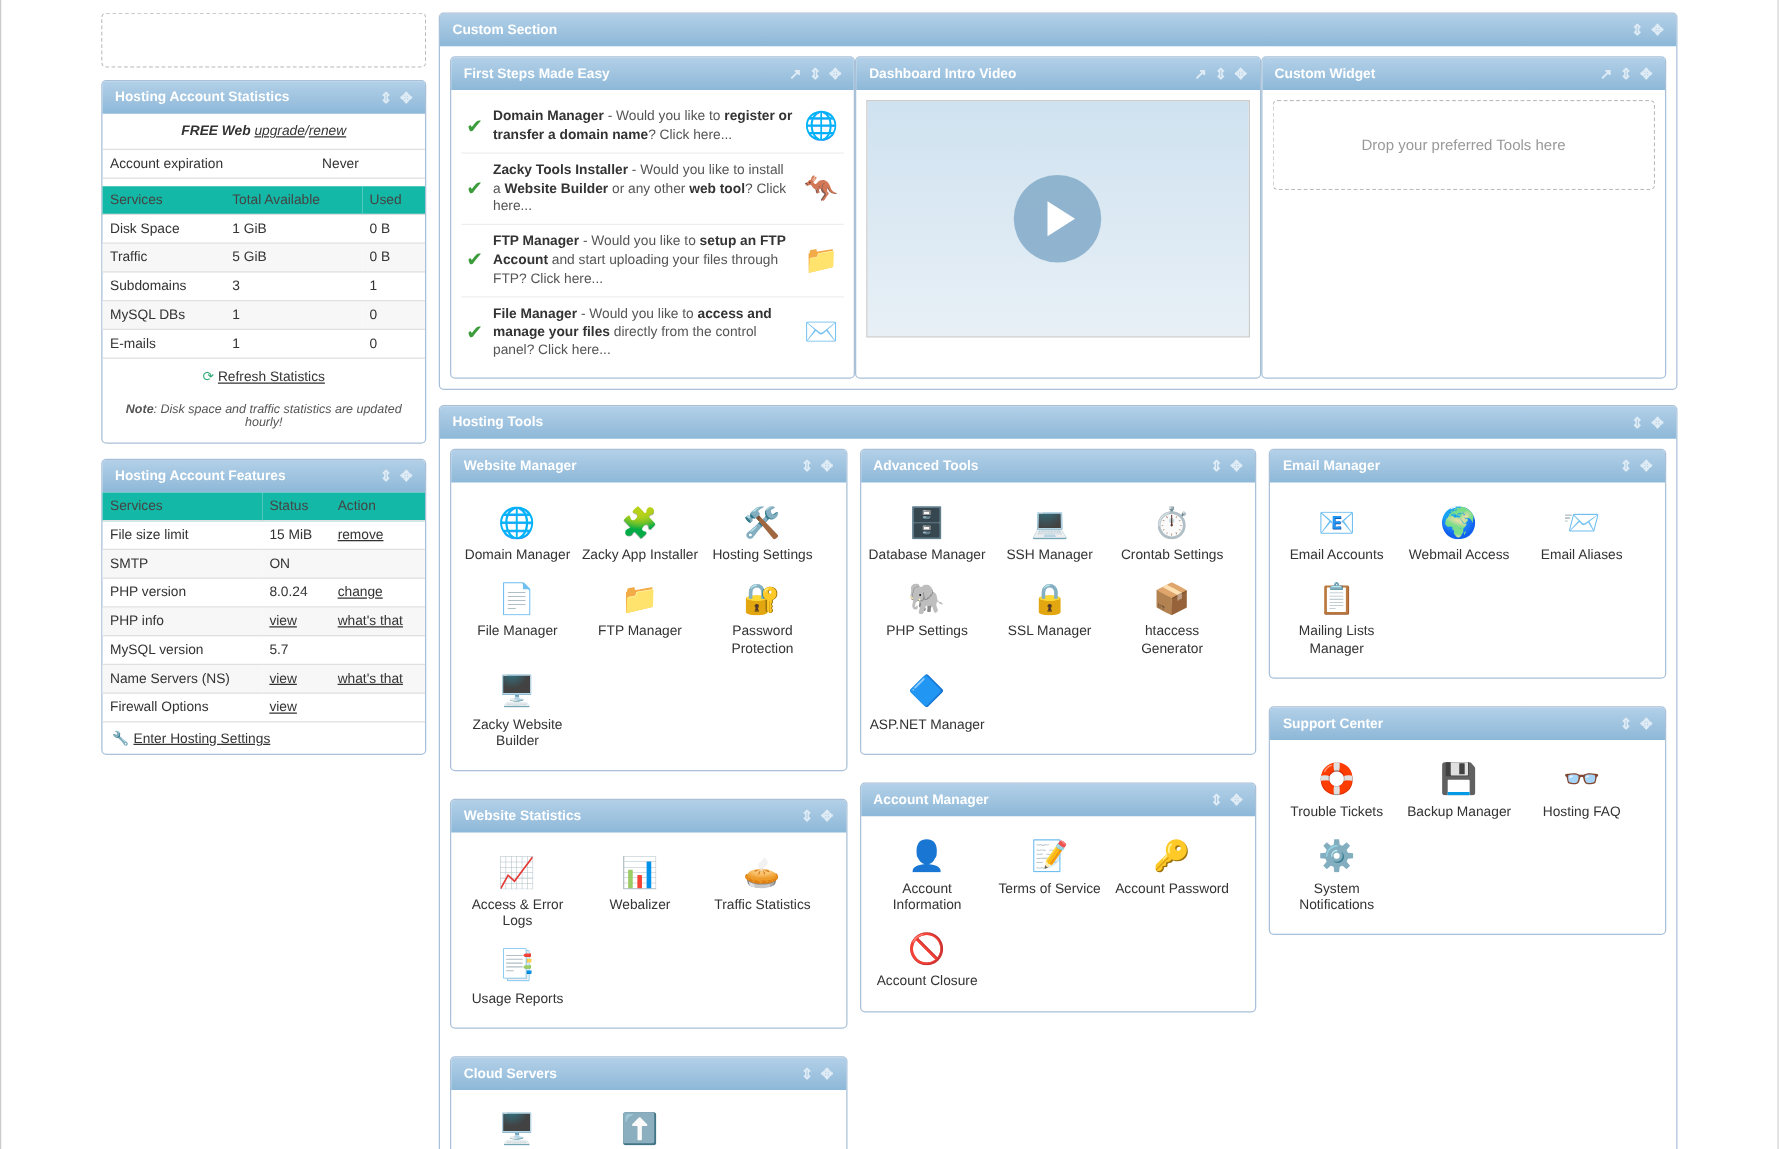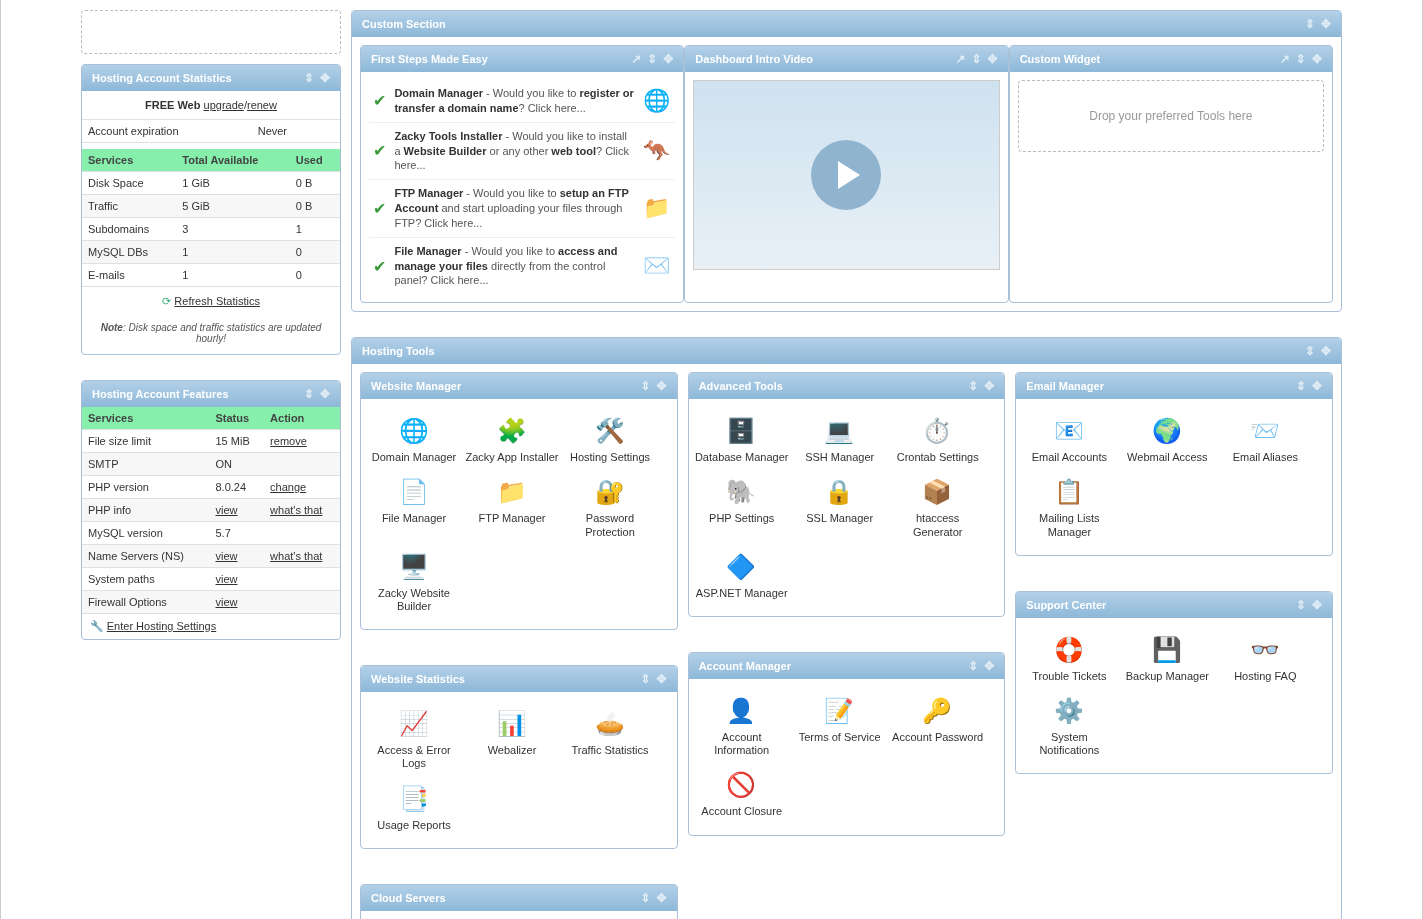--- a/index.html
+++ b/index.html
@@ -1,31 +1,31 @@
 <!DOCTYPE html>
 <html><head>
 <meta charset="utf-8">
 <style>
 * { box-sizing: border-box; margin: 0; padding: 0; font-family: Arial, Helvetica, sans-serif; }
 body { background: #f5f5f5; font-size: 11px; color: #333; }
 .page { display: flex; gap: 10px; padding: 10px 80px; background: #fff; min-height: 919px; border-left: 1px solid #ccc; border-right: 1px solid #ccc; }
 .left-col { width: 260px; flex-shrink: 0; }
 .right-col { flex: 1; }
-.panel { border: 1px solid #a8c0d8; border-radius: 4px; margin-bottom: 25px; background: #fff; }
+.panel { border: 1px solid #a8c0d8; border-radius: 4px; margin-bottom: 12px; background: #fff; }
 .panel-hdr { background: linear-gradient(#b3d0e8,#8db8d8); color: #fff; font-weight: bold; font-size: 11px; padding: 6px 10px; border-radius: 3px 3px 0 0; display: flex; justify-content: space-between; align-items: center; }
 .panel-hdr .hdr-icons { display: flex; gap: 6px; }
 .hdr-icons span { color: #e0ecf5; cursor: pointer; font-size: 12px; }
 .panel-body { padding: 8px; }
 .dashed-box { border: 1px dashed #bbb; border-radius: 4px; padding: 28px 10px; text-align: center; color: #999; font-size: 12px; margin-bottom: 10px; }
 .left-col .dashed-box { padding: 14px 10px; }
 table.stats { width: 100%; border-collapse: collapse; }
 table.stats th, table.stats td { text-align: left; padding: 5px 6px; border-bottom: 1px solid #e0e0e0; font-size: 11px; }
-table.stats th { background: #86efac; color: #444; font-weight: bold; }
+table.stats th { background: #14b8a6; color: #444; font-weight: normal; }
 table.stats tr:nth-child(even) td { background: #f7f7f7; }
-.free-web { text-align: center; padding: 8px 0; font-size: 11px; border-bottom: 1px solid #e0e0e0; }
+.free-web { text-align: center; padding: 8px 0; font-size: 11px; border-bottom: 1px solid #e0e0e0; font-style: italic; }
 .free-web b { font-weight: bold; }
 .refresh-row { text-align: center; padding: 8px 0; }
 .refresh-row a { color: #333; text-decoration: underline; }
 .note-row { text-align: center; padding: 6px 10px 10px; font-size: 10px; color: #555; font-style: italic; }
 .enter-settings { text-align: left; padding: 6px 8px; }
 .enter-settings a { color: #333; text-decoration: underline; font-size: 11px; }
 .action-link { color: #333; text-decoration: underline; cursor: pointer; }
 .row3 { display: flex; gap: 0; }
 .row3 > .panel { flex: 1; }
 .tool-panel .panel-body { padding: 10px 4px; }
@@ -162,25 +162,20 @@
               <td>MySQL version</td>
               <td>5.7</td>
               <td></td>
             </tr>
             <tr>
               <td>Name Servers (NS)</td>
               <td><span class="action-link">view</span></td>
               <td><span class="action-link">what's that</span></td>
             </tr>
             <tr>
-              <td>System paths</td>
-              <td><span class="action-link">view</span></td>
-              <td></td>
-            </tr>
-            <tr>
               <td>Firewall Options</td>
               <td><span class="action-link">view</span></td>
               <td></td>
             </tr>
           </tbody>
       </table>
       <div class="enter-settings">
         <span style="color:#369">🔧</span>
         <a href="#">Enter Hosting Settings</a>
       </div>

